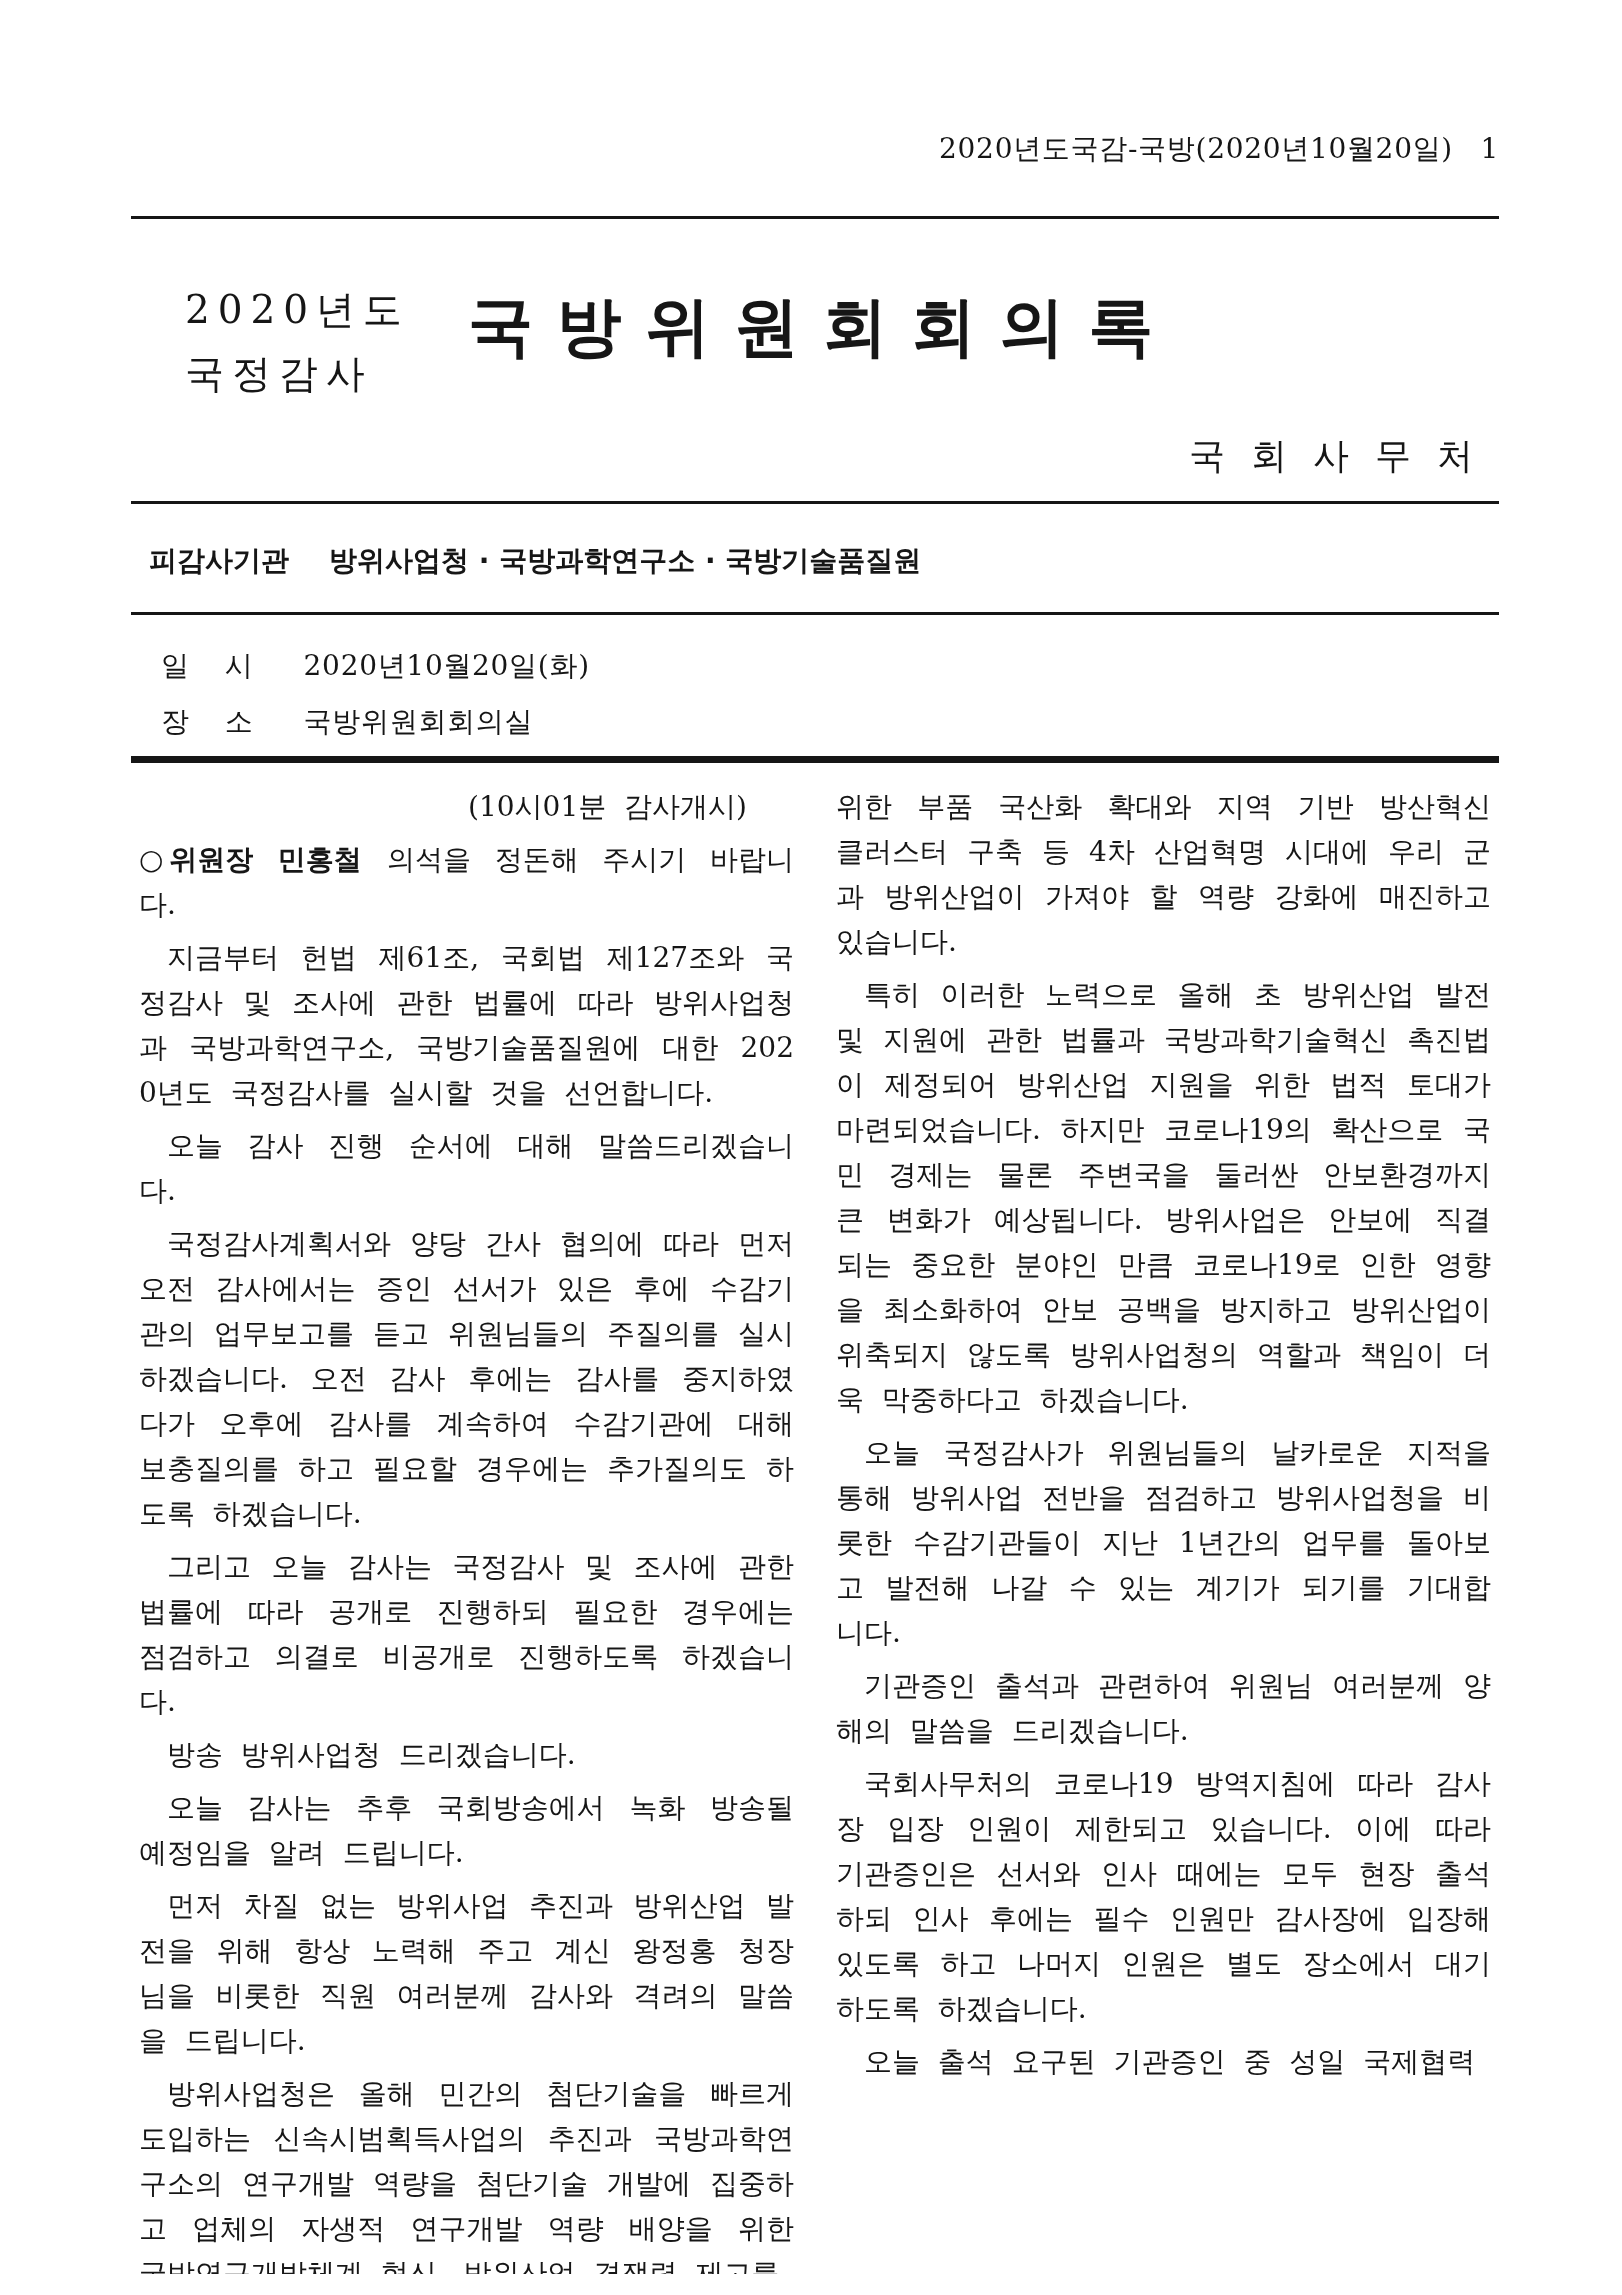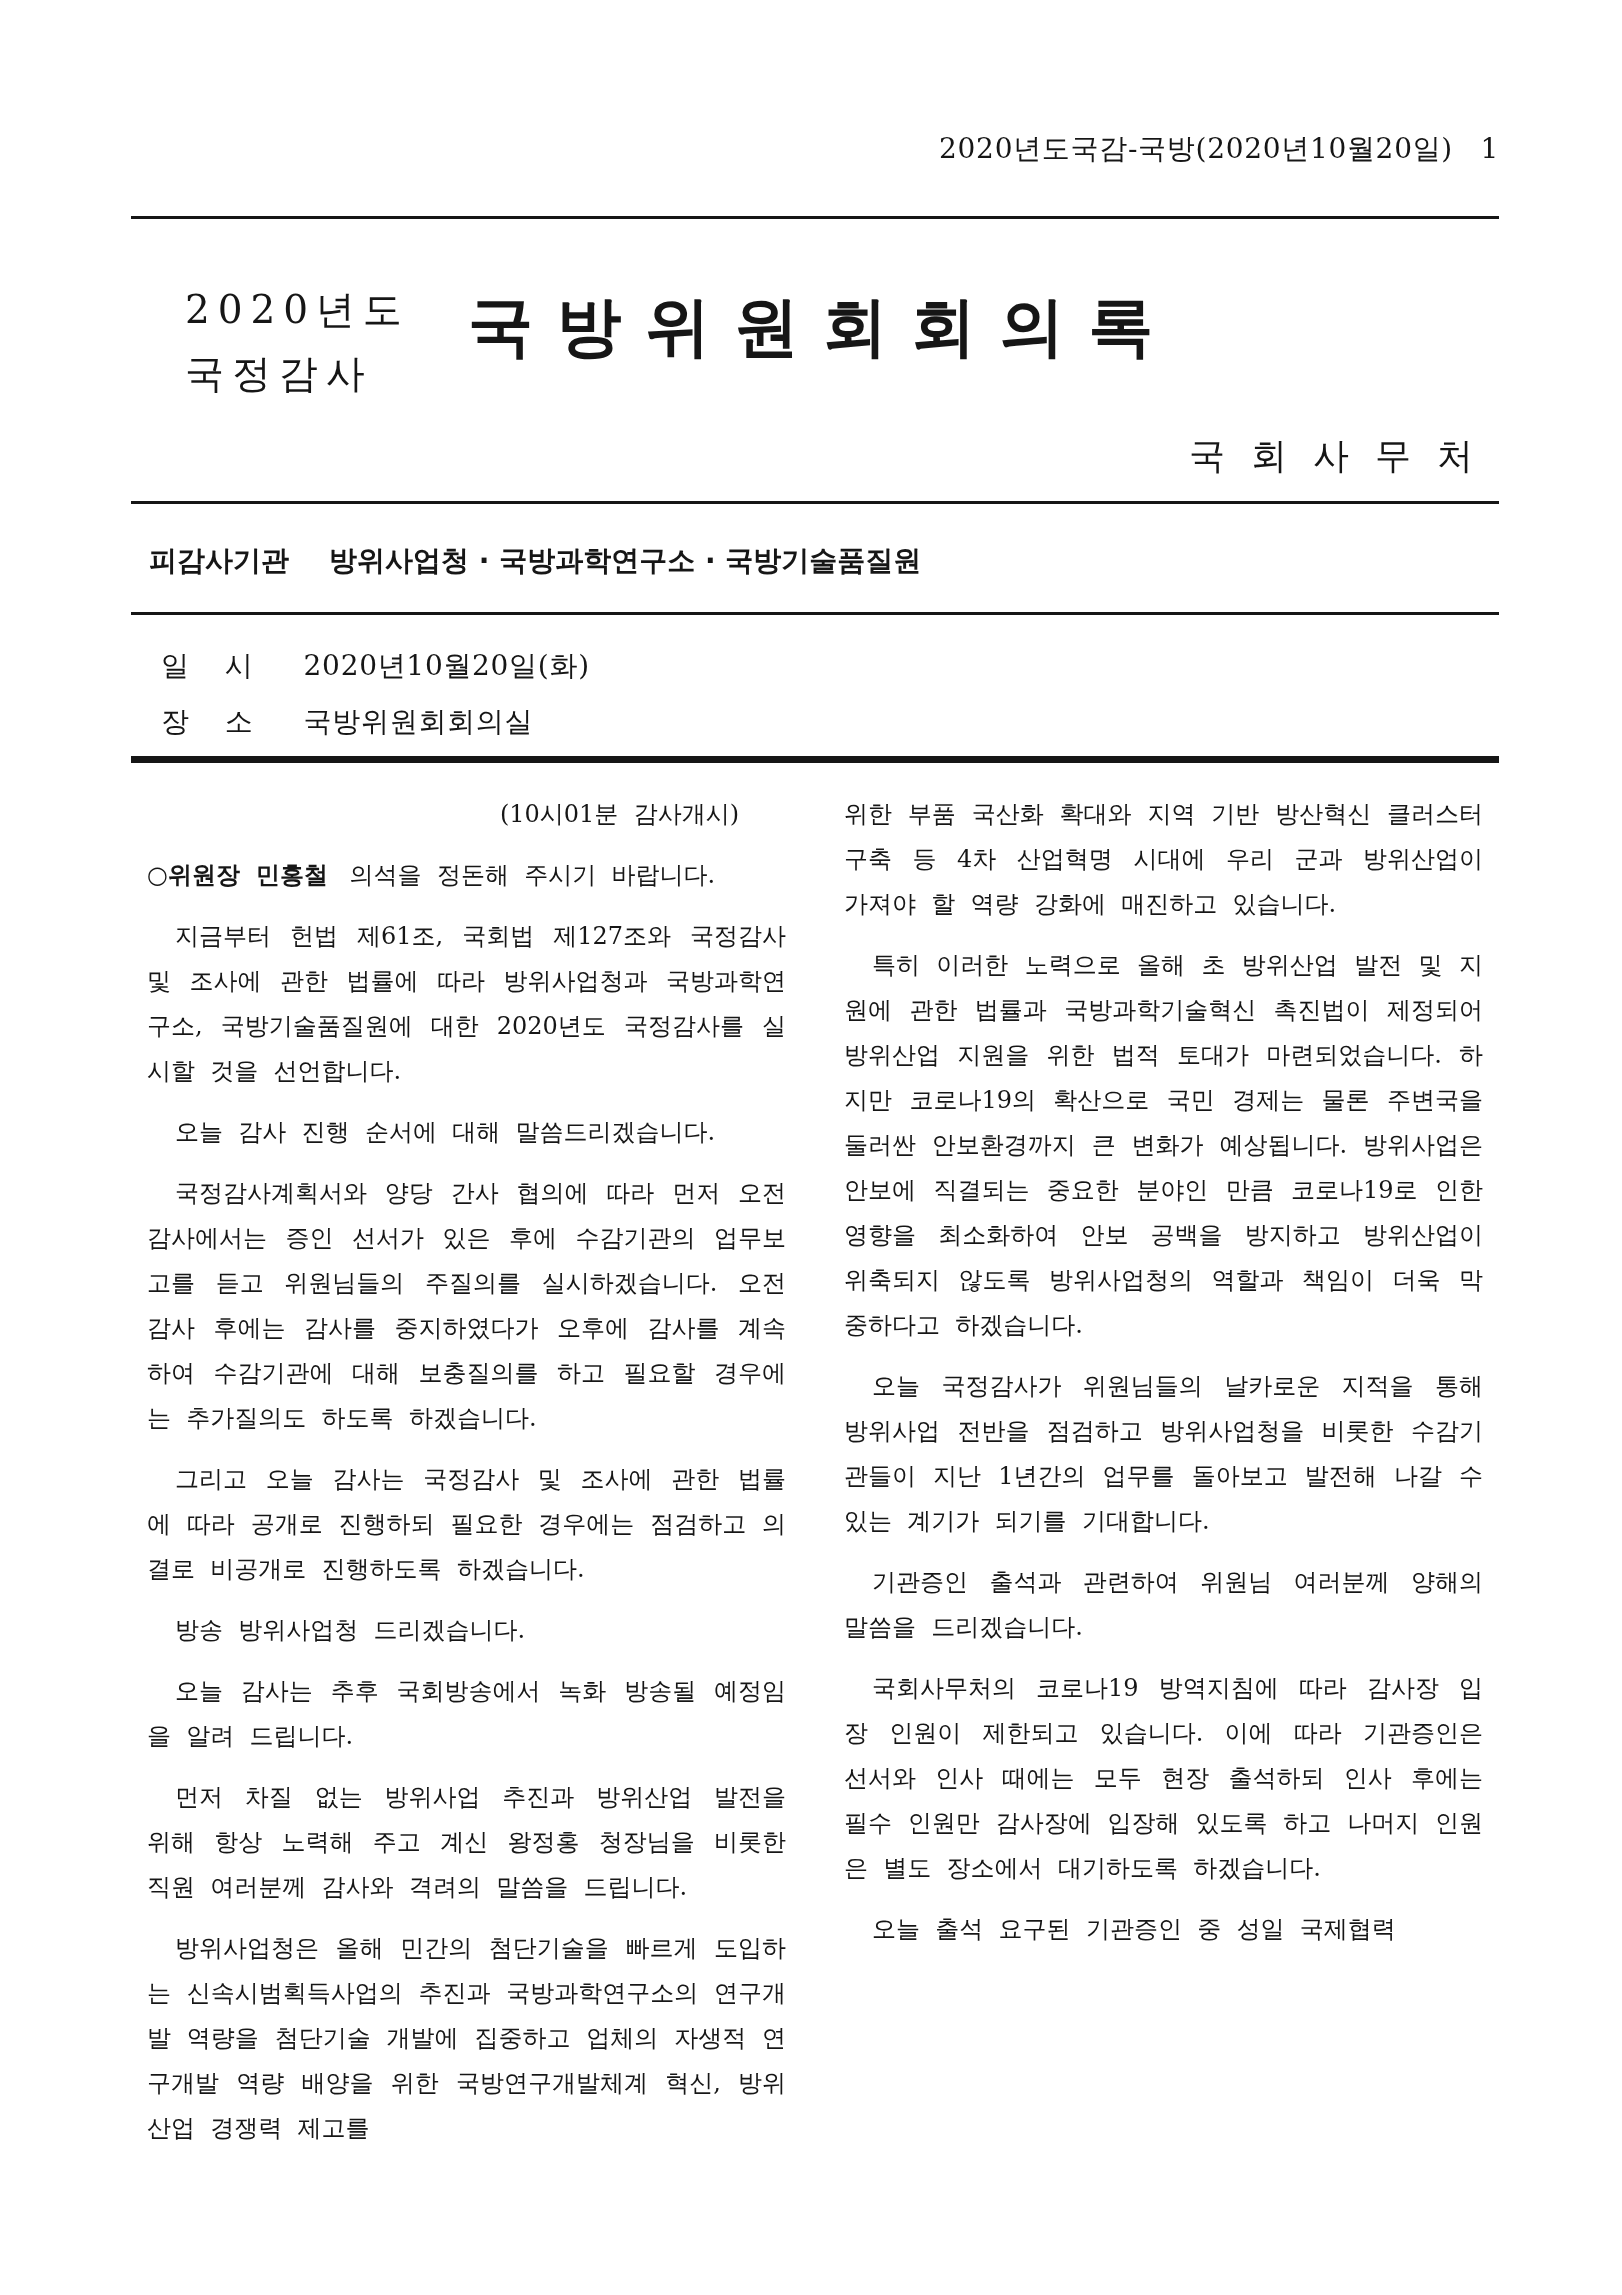--- a/index.html
+++ b/index.html
@@ -109,22 +109,22 @@
     display: flex;
     gap: 26px;
     overflow: hidden;
   }
   .column {
     width: 671px;
     height: 100%;
     overflow: hidden;
   }
   .para {
-    margin: 16px;
-    font-size: 24px;
+    margin: 8px;
+    font-size: 28px;
     line-height: 45px;
     text-align: justify;
     word-break: break-all;
     word-spacing: 0.32em;
   }
   .para.normal { text-indent: 28px; }
   .para.speech { text-indent: 0; }
   .para.continuation { text-indent: 0; }
   .para.time {
     text-align: right;

